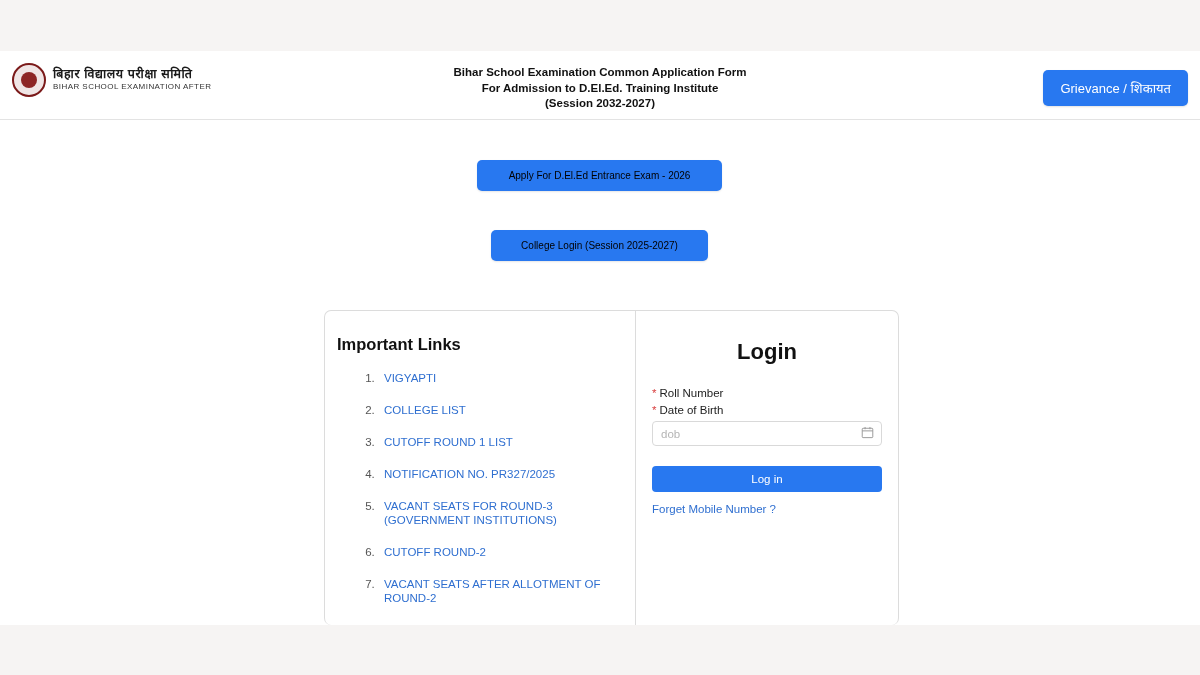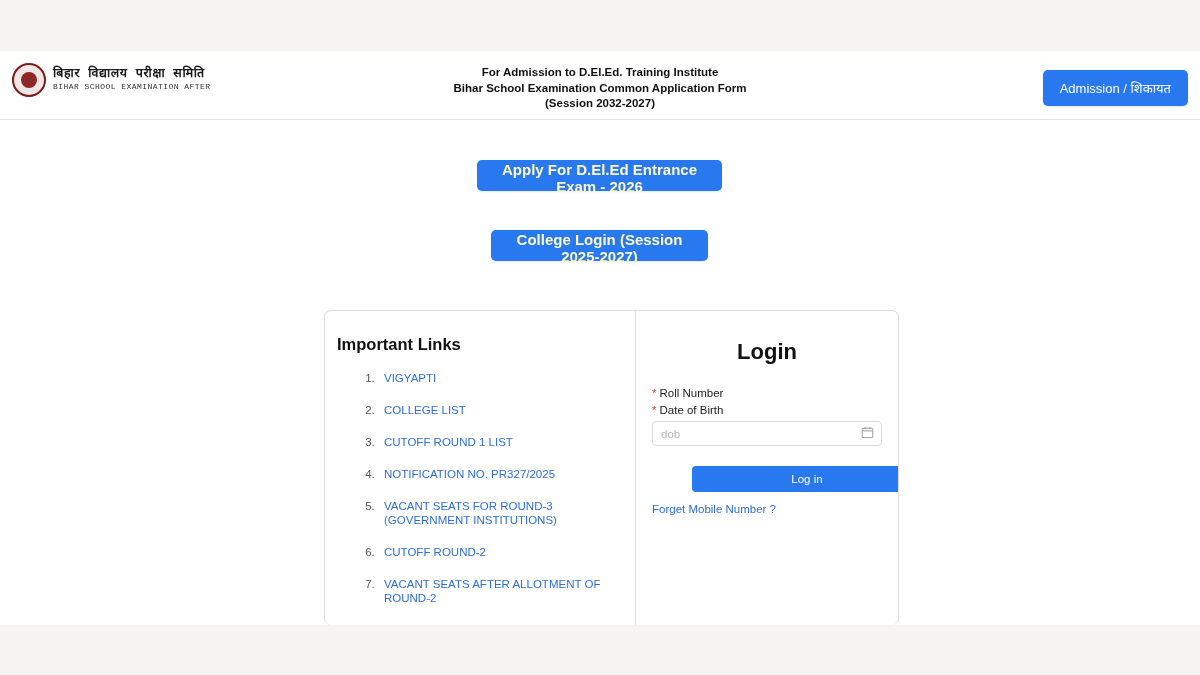--- a/index.html
+++ b/index.html
@@ -23,21 +23,21 @@
   }
   
   .header {
     position: absolute; top: 51px; left: 0;
     width: 1200px; height: 69px;
     background: #ffffff;
     border-bottom: 1px solid #e3e3e3;
   }
   .logo-wrap {
     position: absolute; left: 12px; top: 12px;
-    display: flex; align-items: center; gap: 7px; font-family: Liberation Mono, monospace;
+    display: flex; align-items: center; gap: 7px;
   }
   .logo-seal {
     width: 34px; height: 34px; border-radius: 50%;
     background: #f0e6e6;
     border: 2px solid #7b1a1a;
     position: relative;
     flex: none;
   }
   .logo-seal::after {
     content: "";
@@ -75,27 +75,26 @@
   
   .content {
     position: absolute; top: 120px; left: 0;
     width: 1200px; height: 505px;
     background: #ffffff;
   }
   .btn-primary-wide {
     display: block;
     margin: 0 auto;
     background: #2878f0;
-    color: #fef9c3;
+    color: #000000;
     border: none;
     border-radius: 5px;
-    font-size: 15px;
+    font-size: 10px;
     cursor: pointer;
     box-shadow: 0 1px 2px rgba(0,0,0,.10);
-    font-weight: bold;
   }
   .btn-apply {
     position: absolute; left: 477px; top: 40px;
     width: 245px; height: 31px;
   }
   .btn-college {
     position: absolute; left: 491px; top: 110px;
     width: 217px; height: 31px;
   }
   .panel {
@@ -171,21 +170,20 @@
     position: absolute; right: 8px; top: 5px;
     width: 13px; height: 13px;
     color: #9a9a9a;
   }
   .login-btn {
     width: 100%; height: 26px;
     background: #2878f0; color: #fff;
     border: none; border-radius: 4px;
     font-size: 11.5px; cursor: pointer;
     margin-top: 4px;
-    margin-left: 40px;
   }
   .forget-link {
     display: inline-block;
     margin-top: 11px;
     color: #2f6fd0;
     font-size: 11.5px;
     text-decoration: none;
   }
   .bottom-strip {
     position: absolute; left: 0; top: 625px;
@@ -202,27 +200,27 @@
 
   <div class="header">
     <div class="logo-wrap">
       <div class="logo-seal"></div>
       <div>
         <div class="logo-text-hi">बिहार विद्यालय परीक्षा समिति</div>
         <div class="logo-text-en">BIHAR SCHOOL EXAMINATION AFTER</div>
       </div>
     </div>
     <div class="header-title">
+      <div>Bihar School Examination Common Application Form</div>
       <div>For Admission to D.El.Ed. Training Institute</div>
-      <div>Bihar School Examination Common Application Form</div>
       <div>(Session 2032-2027)</div>
     </div>
   </div>
 
-  <button class="grievance-btn">Admission / शिकायत</button>
+  <button class="grievance-btn">Grievance / शिकायत</button>
 
   <div class="content">
 
     <button class="btn-primary-wide btn-apply">Apply For D.El.Ed Entrance Exam - 2026</button>
     <button class="btn-primary-wide btn-college">College Login (Session 2025-2027)</button>
 
     <div class="panel">
       <div class="panel-inner">
 
         <div class="links-col">

